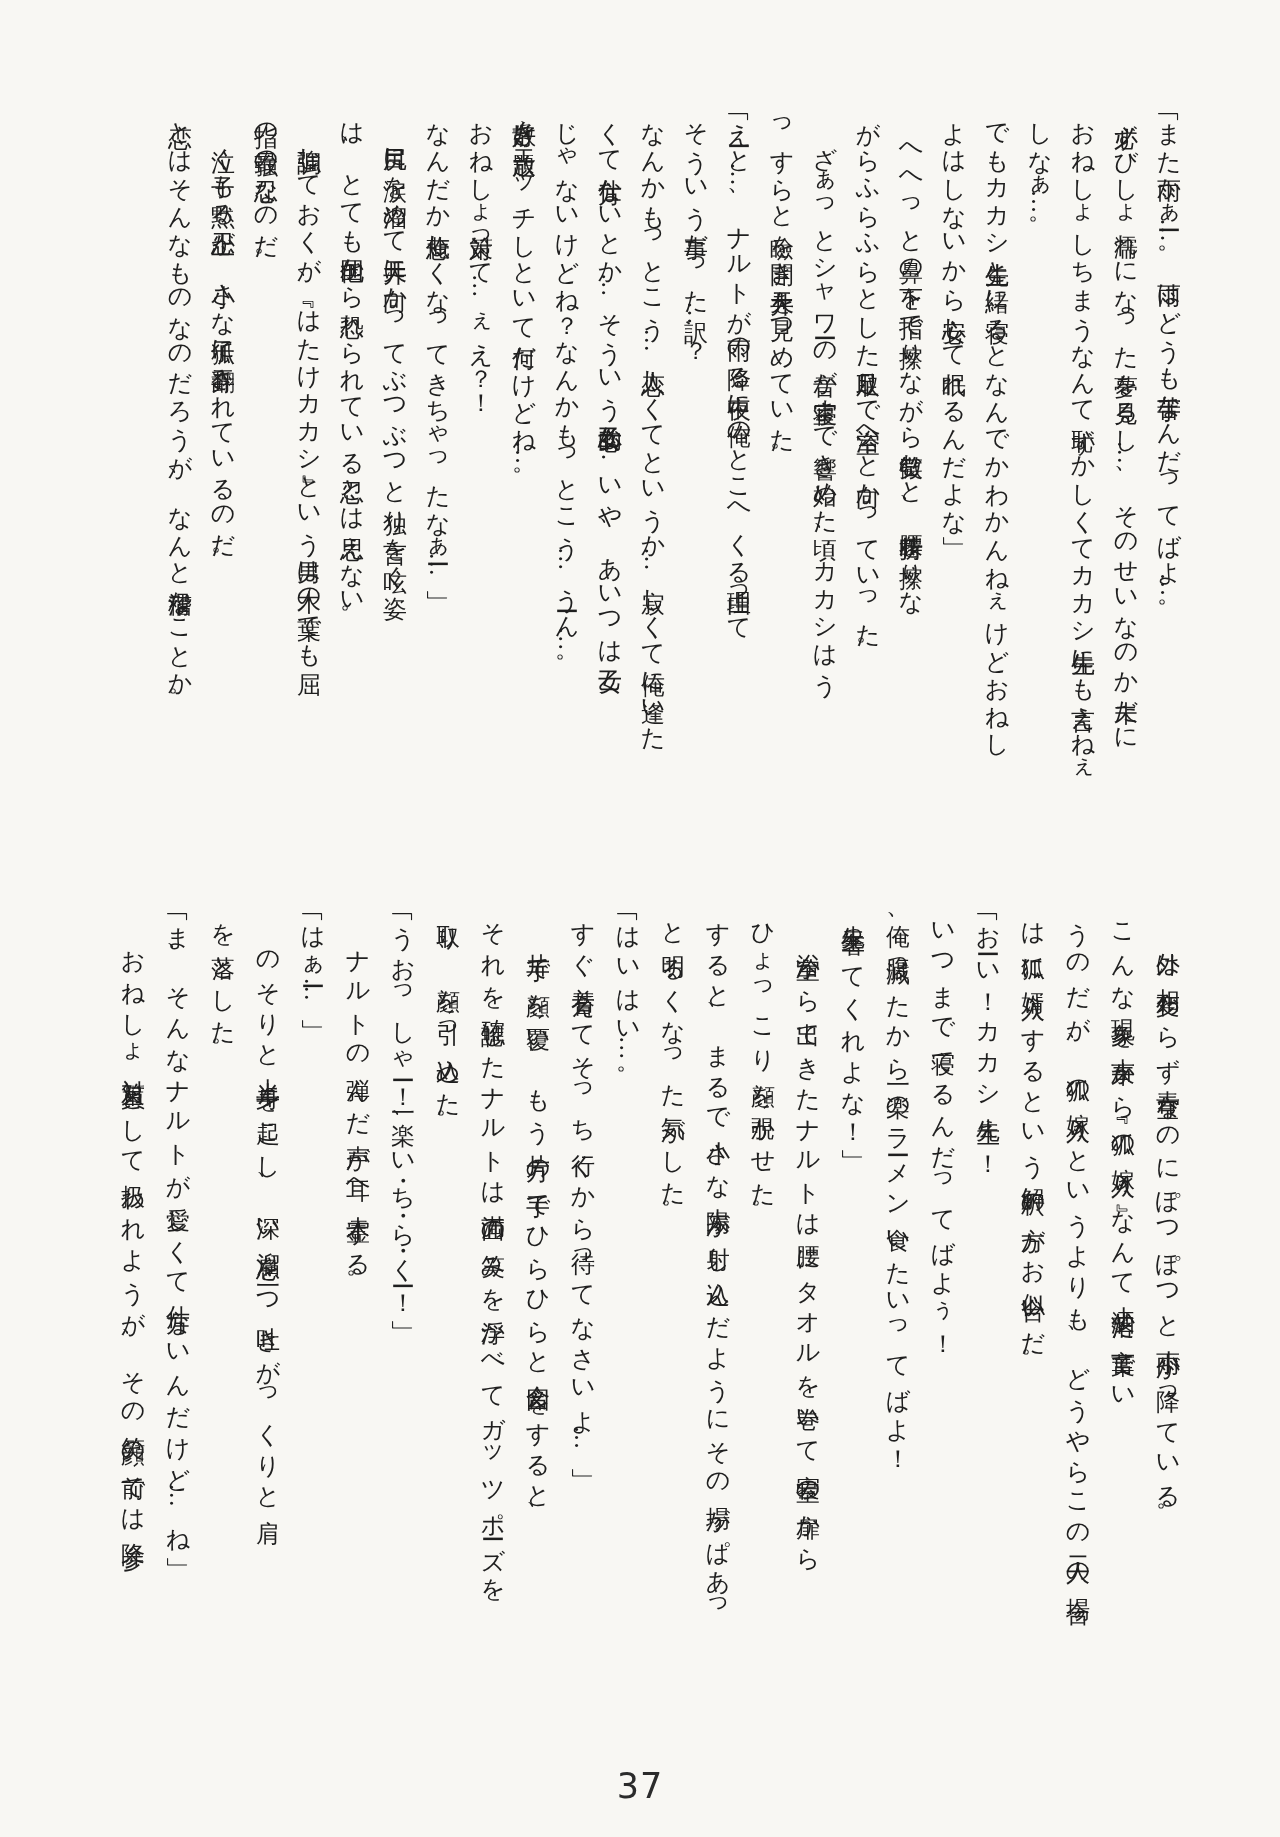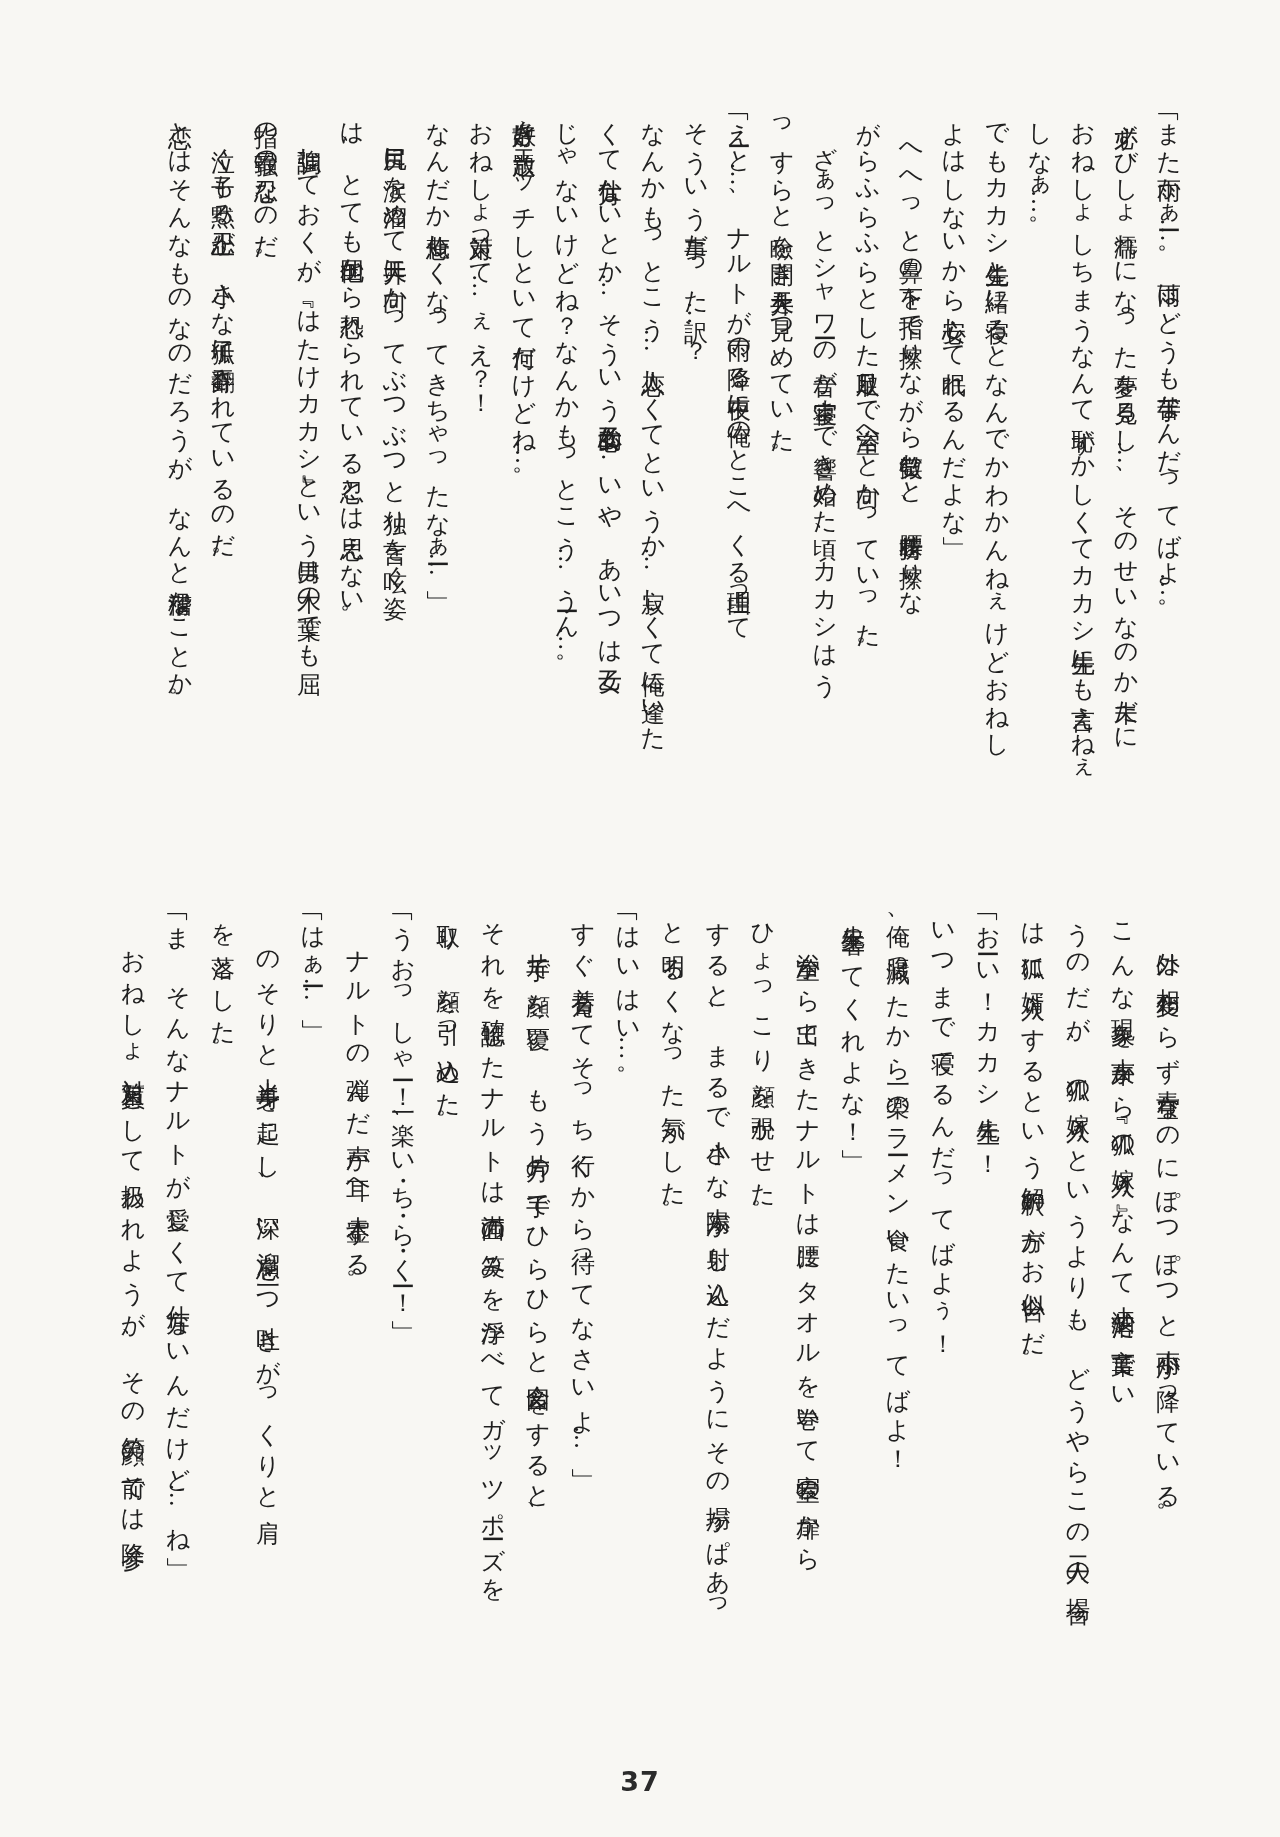--- a/index.html
+++ b/index.html
@@ -48,24 +48,23 @@
     line-height: 45px;
     letter-spacing: 4px;
   }
   .page-number {
     position: absolute;
     top: 1766px;
     left: 0;
     width: 100%;
     text-align: center;
     font-family: "DejaVu Sans", "Liberation Sans", sans-serif;
-    font-size: 27px;
+    font-size: 35px;
     letter-spacing: 1px;
     color: #2b2b2b;
-    font-weight: bold;
   }
 </style>
 </head>
 <body style="background: rgb(248, 247, 243); color: rgb(31, 31, 31);">
 
 <div class="page">
 
   <div id="block-top" class="text-block"><p class="tcol">「また雨かぁー…。雨はどうも苦手なんだってばよ…。</p><p class="tcol">必ずびしょ濡れになった夢を見るし…、そのせいなのか未だに</p><p class="tcol">おねしょしちまうなんて恥ずかしくてカカシ先生にも言えねぇ</p><p class="tcol">しなぁ…。</p><p class="tcol">でもカカシ先生と一緒に寝るとなんでかわかんねぇけどおねし</p><p class="tcol">よはしないから安心して眠れるんだよな」</p><p class="tcol">　へへっと鼻の下を指で擦りながら微笑むと、時折腰を擦りな</p><p class="tcol">がらふらふらとした足取りで浴室へと向かっていった。</p><p class="tcol">　ざぁっとシャワーの音が寝室まで響き始めた頃、カカシはう</p><p class="tcol">っすらと瞼を開き天井を見つめていた。</p><p class="tcol">「えーと…、ナルトが雨の降る夜中に俺のとこへくる理由って</p><p class="tcol">そういう事だった訳…？</p><p class="tcol">なんかもっとこう…人恋しくてというか…寂しくて俺に逢いた</p><p class="tcol">くて仕方ないとか…そういう乙女心的な…いや、あいつは乙女</p><p class="tcol">じゃないけどね？なんかもっとこう…うーん…。</p><p class="tcol">散々好き放題エッチしといて何だけどね…。</p><p class="tcol">おねしょ対策って…ぇえ？！</p><p class="tcol">なんだか俺悲しくなってきちゃったなぁー…」</p><p class="tcol">　目尻に涙を溜めて天井に向かってぶつぶつと独り言を呟く姿</p><p class="tcol">は、とても他国から恐れられている忍とは思えない。</p><p class="tcol">　強調しておくが、『はたけカカシ』という男は木の葉でも屈</p><p class="tcol">指の最強の忍なのだ。</p><p class="tcol">　泣く子も黙る上忍が、小さな子狐に翻弄されているのだ。</p><p class="tcol">恋とはそんなものなのだろうが、なんと滑稽なことか。</p></div>
 
   <div id="block-bottom" class="text-block"><p class="tcol">　外は相変わらず青空なのにぽつぽつと小雨が降っている。</p><p class="tcol">こんな現象を古来から『狐の嫁入り』なんて小洒落た言葉でい</p><p class="tcol">うのだが、狐の嫁入りというよりも、どうやらこの二人の場合</p><p class="tcol">は狐に婿入りするという解釈の方がお似合いだ。</p><p class="tcol">「おーい！カカシ先生ぇ！</p><p class="tcol">いつまで寝てるんだってばよぅ！</p><p class="tcol">俺、腹減ったから一楽のラーメン食いたいってばよ！</p><p class="tcol">先生奢ってくれよな！」</p><p class="tcol">　浴室から出てきたナルトは腰にタオルを巻いて寝室の扉から</p><p class="tcol">ひょっこり顔を覗かせた。</p><p class="tcol">すると、まるで小さな太陽が射し込んだようにその場がぱあっ</p><p class="tcol">と明るくなった気がした。</p><p class="tcol">「はいはい…。</p><p class="tcol">すぐ着替えてそっち行くから待ってなさいよ…」</p><p class="tcol">　片手で顔を覆い、もう片方の手でひらひらと合図をすると、</p><p class="tcol">それを確認したナルトは満面の笑みを浮かべてガッツポーズを</p><p class="tcol">取り、顔を引っ込めた。</p><p class="tcol">「うおっしゃー！一楽、い・ち・ら・くー！」</p><p class="tcol">　ナルトの弾んだ声が耳へ木霊する。</p><p class="tcol">「はぁー…」</p><p class="tcol">　のそりと上半身を起こし、深い溜息を一つ吐きがっくりと肩</p><p class="tcol">を落とした。</p><p class="tcol">「ま、そんなナルトが愛しくて仕方ないんだけど…ね」</p><p class="tcol">　おねしょ対策員として扱われようが、その笑顔の前では降参</p></div>

